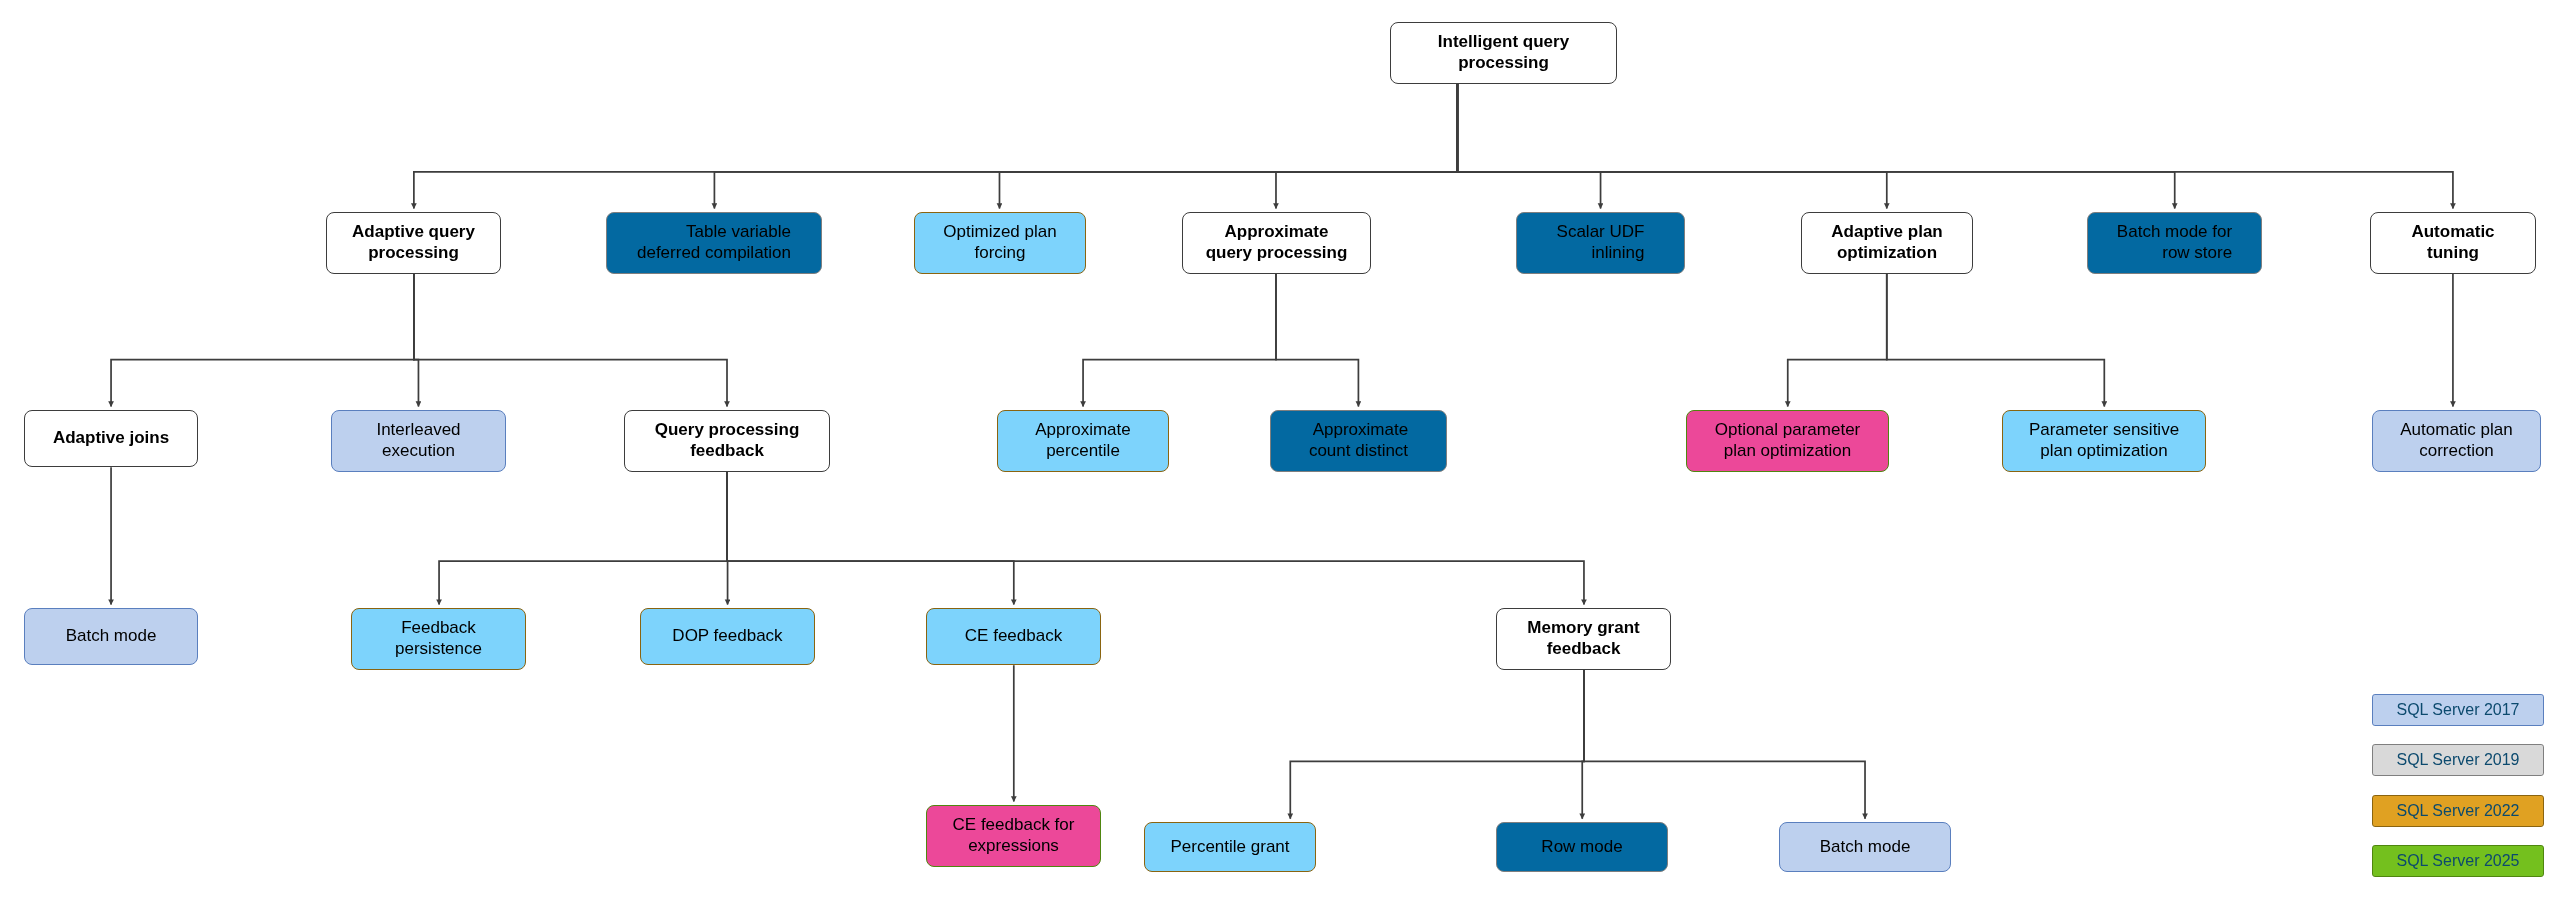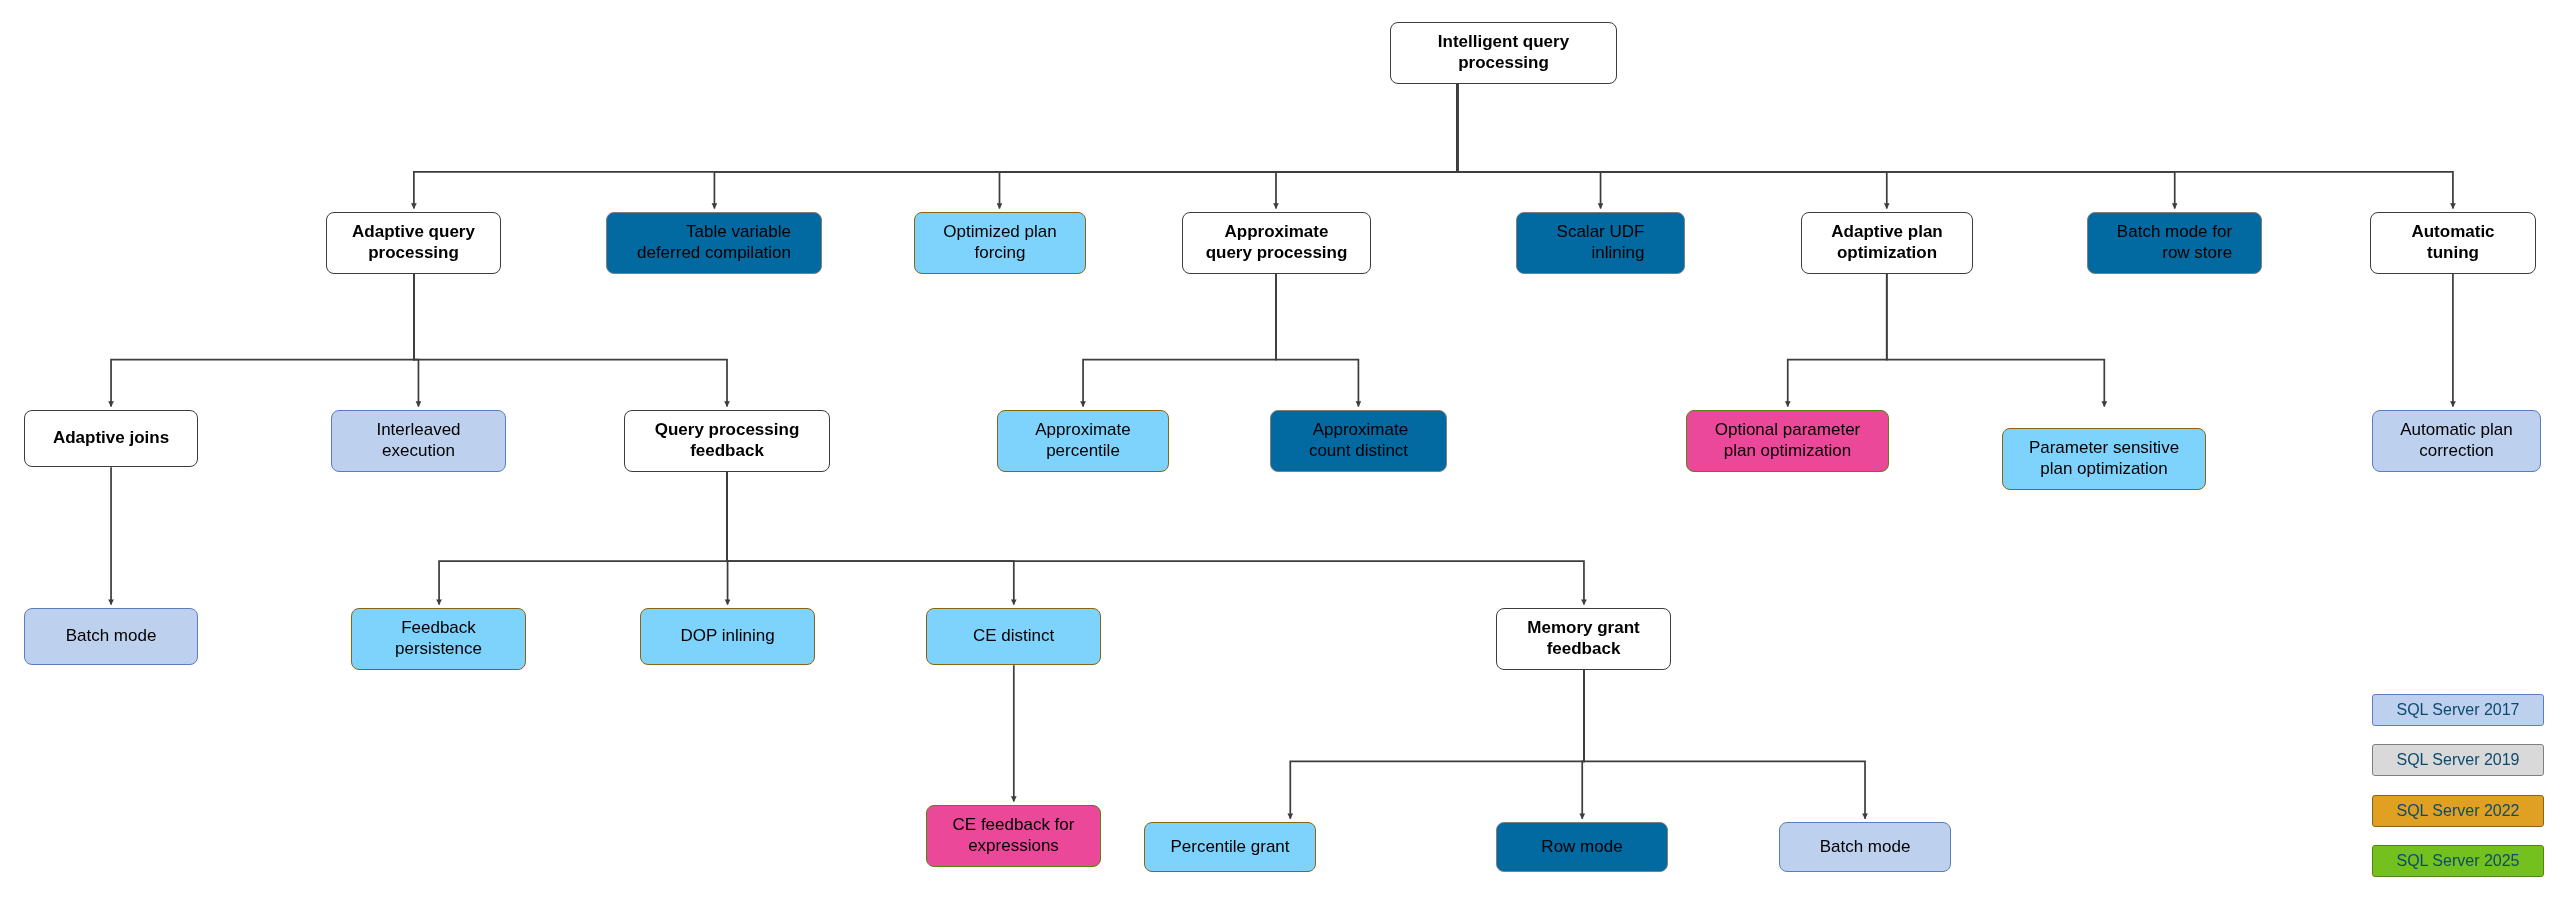--- a/index.html
+++ b/index.html
@@ -153,38 +153,38 @@
   </div>
   <div class="node orange" style="left:997px; top:410px; width:172px; height:62px;">
     <span>Approximate<br>percentile</span>
   </div>
   <div class="node gray" style="left:1270px; top:410px; width:177px; height:62px;">
     <span>Approximate<br>count distinct</span>
   </div>
   <div class="node green" style="left:1686px; top:410px; width:203px; height:62px;">
     <span>Optional parameter<br>plan optimization</span>
   </div>
-  <div class="node orange" style="left:2002px; top:410px; width:204px; height:62px;margin-top:18px;">
+  <div class="node orange" style="left:2002px; top:410px; width:204px; height:62px;">
     <span>Parameter sensitive<br>plan optimization</span>
   </div>
   <div class="node blue" style="left:2372px; top:410px; width:169px; height:62px;">
     <span>Automatic plan<br>correction</span>
   </div>
 
   <div class="node blue" style="left:24px; top:608px; width:174px; height:57px;">
     <span>Batch mode</span>
   </div>
   <div class="node orange" style="left:351px; top:608px; width:175px; height:62px;">
     <span>Feedback<br>persistence</span>
   </div>
   <div class="node orange" style="left:640px; top:608px; width:175px; height:57px;">
-    <span>DOP inlining</span>
+    <span>DOP feedback</span>
   </div>
   <div class="node orange" style="left:926px; top:608px; width:175px; height:57px;">
-    <span>CE distinct</span>
+    <span>CE feedback</span>
   </div>
   <div class="node white bold" style="left:1496px; top:608px; width:175px; height:62px;">
     <span>Memory grant<br>feedback</span>
   </div>
 
   <div class="node green" style="left:926px; top:805px; width:175px; height:62px;">
     <span>CE feedback for<br>expressions</span>
   </div>
   <div class="node orange" style="left:1144px; top:822px; width:172px; height:50px;">
     <span>Percentile grant</span>

